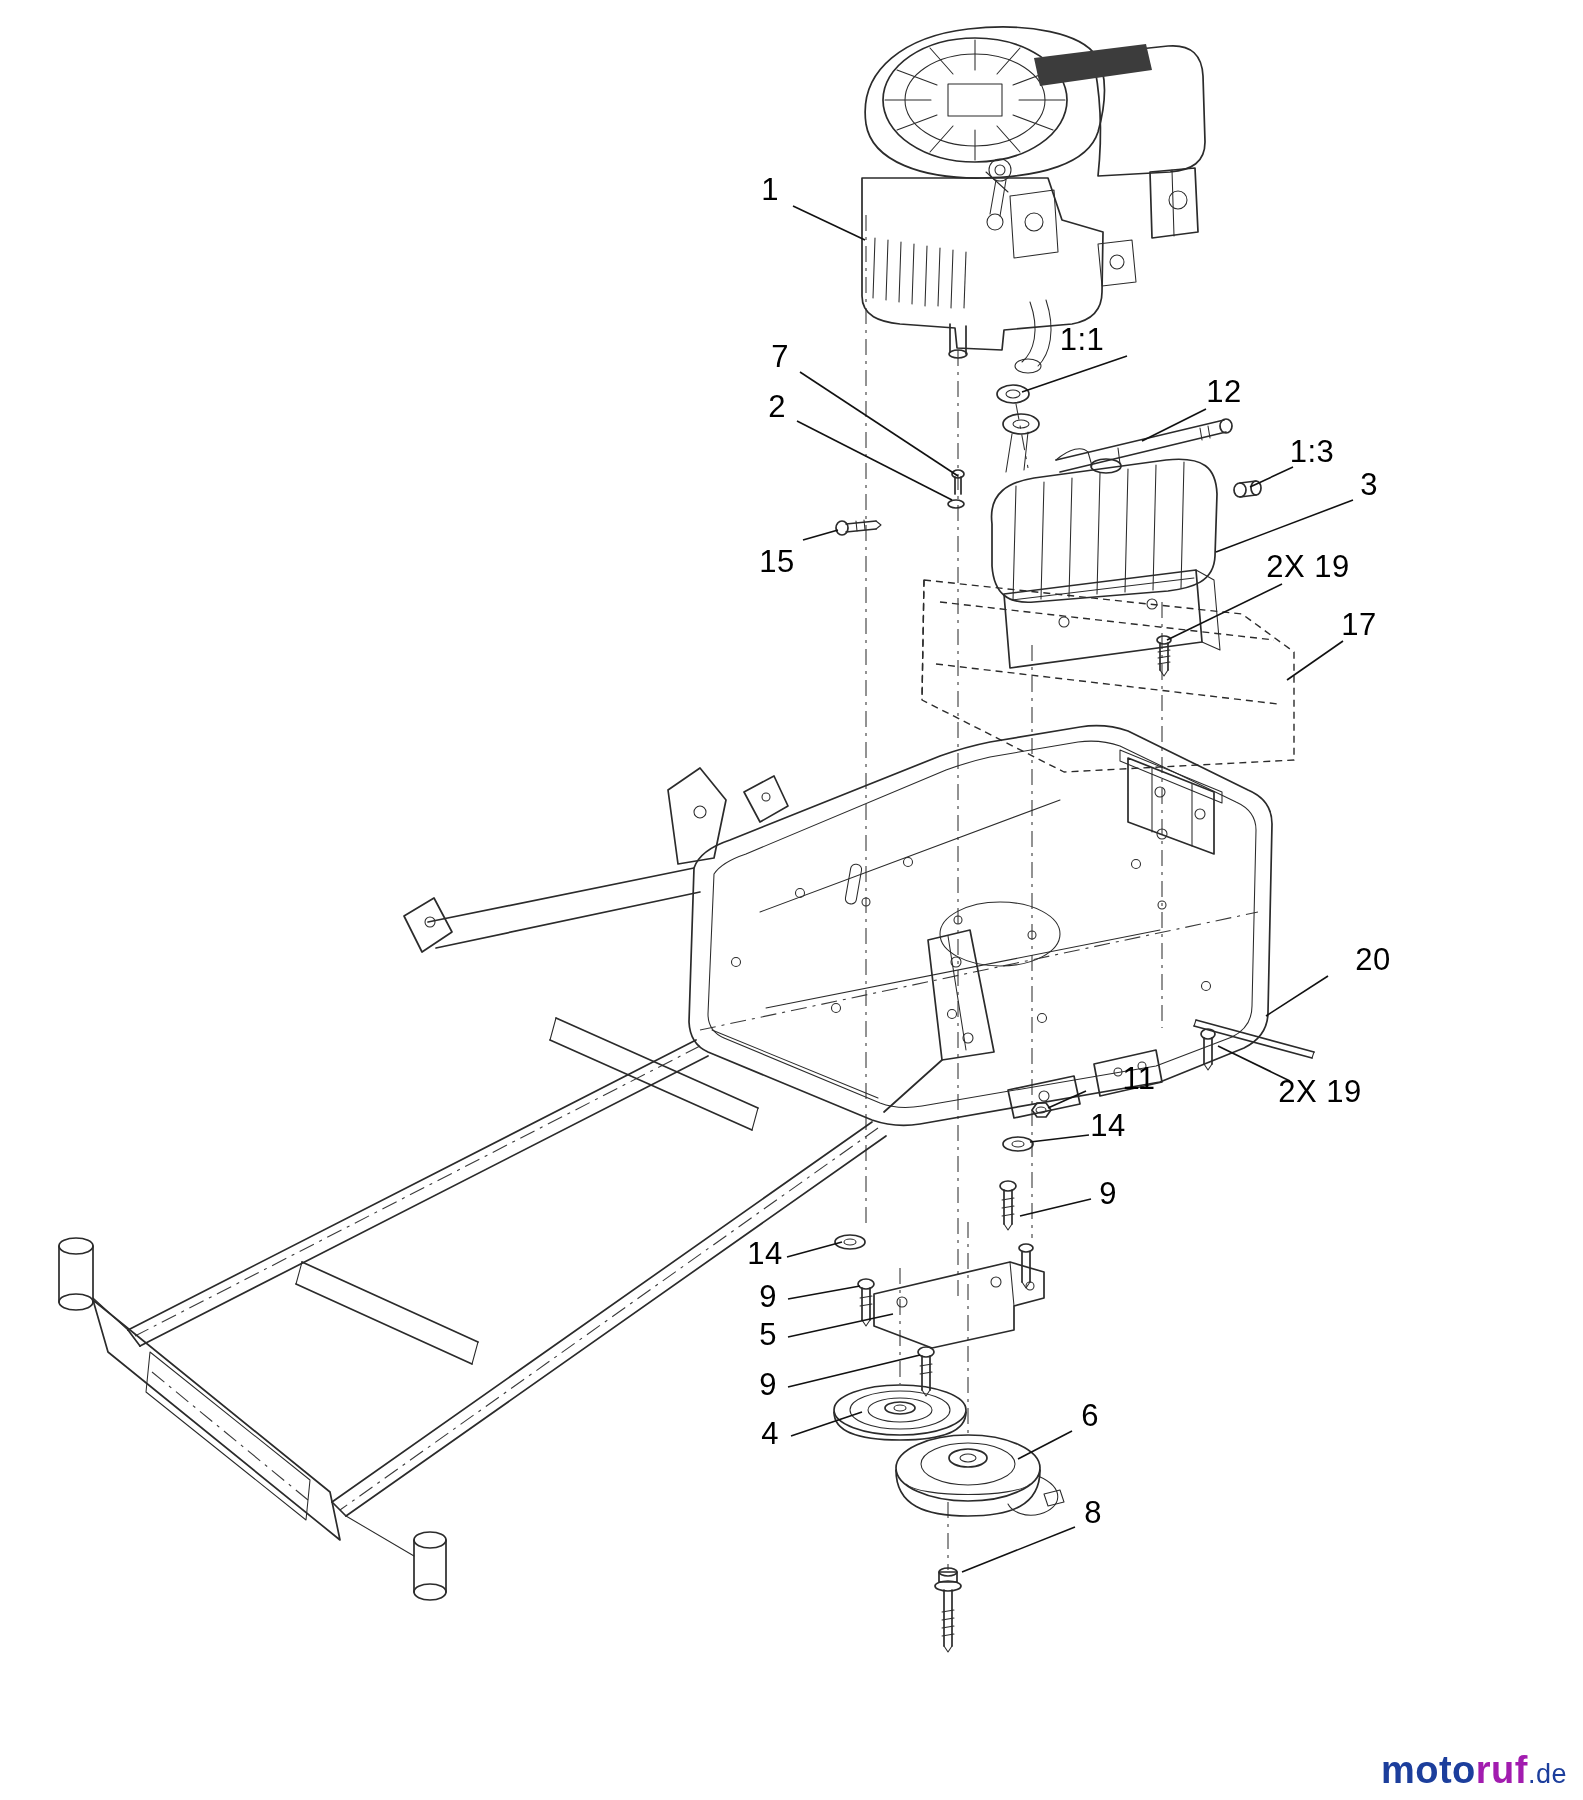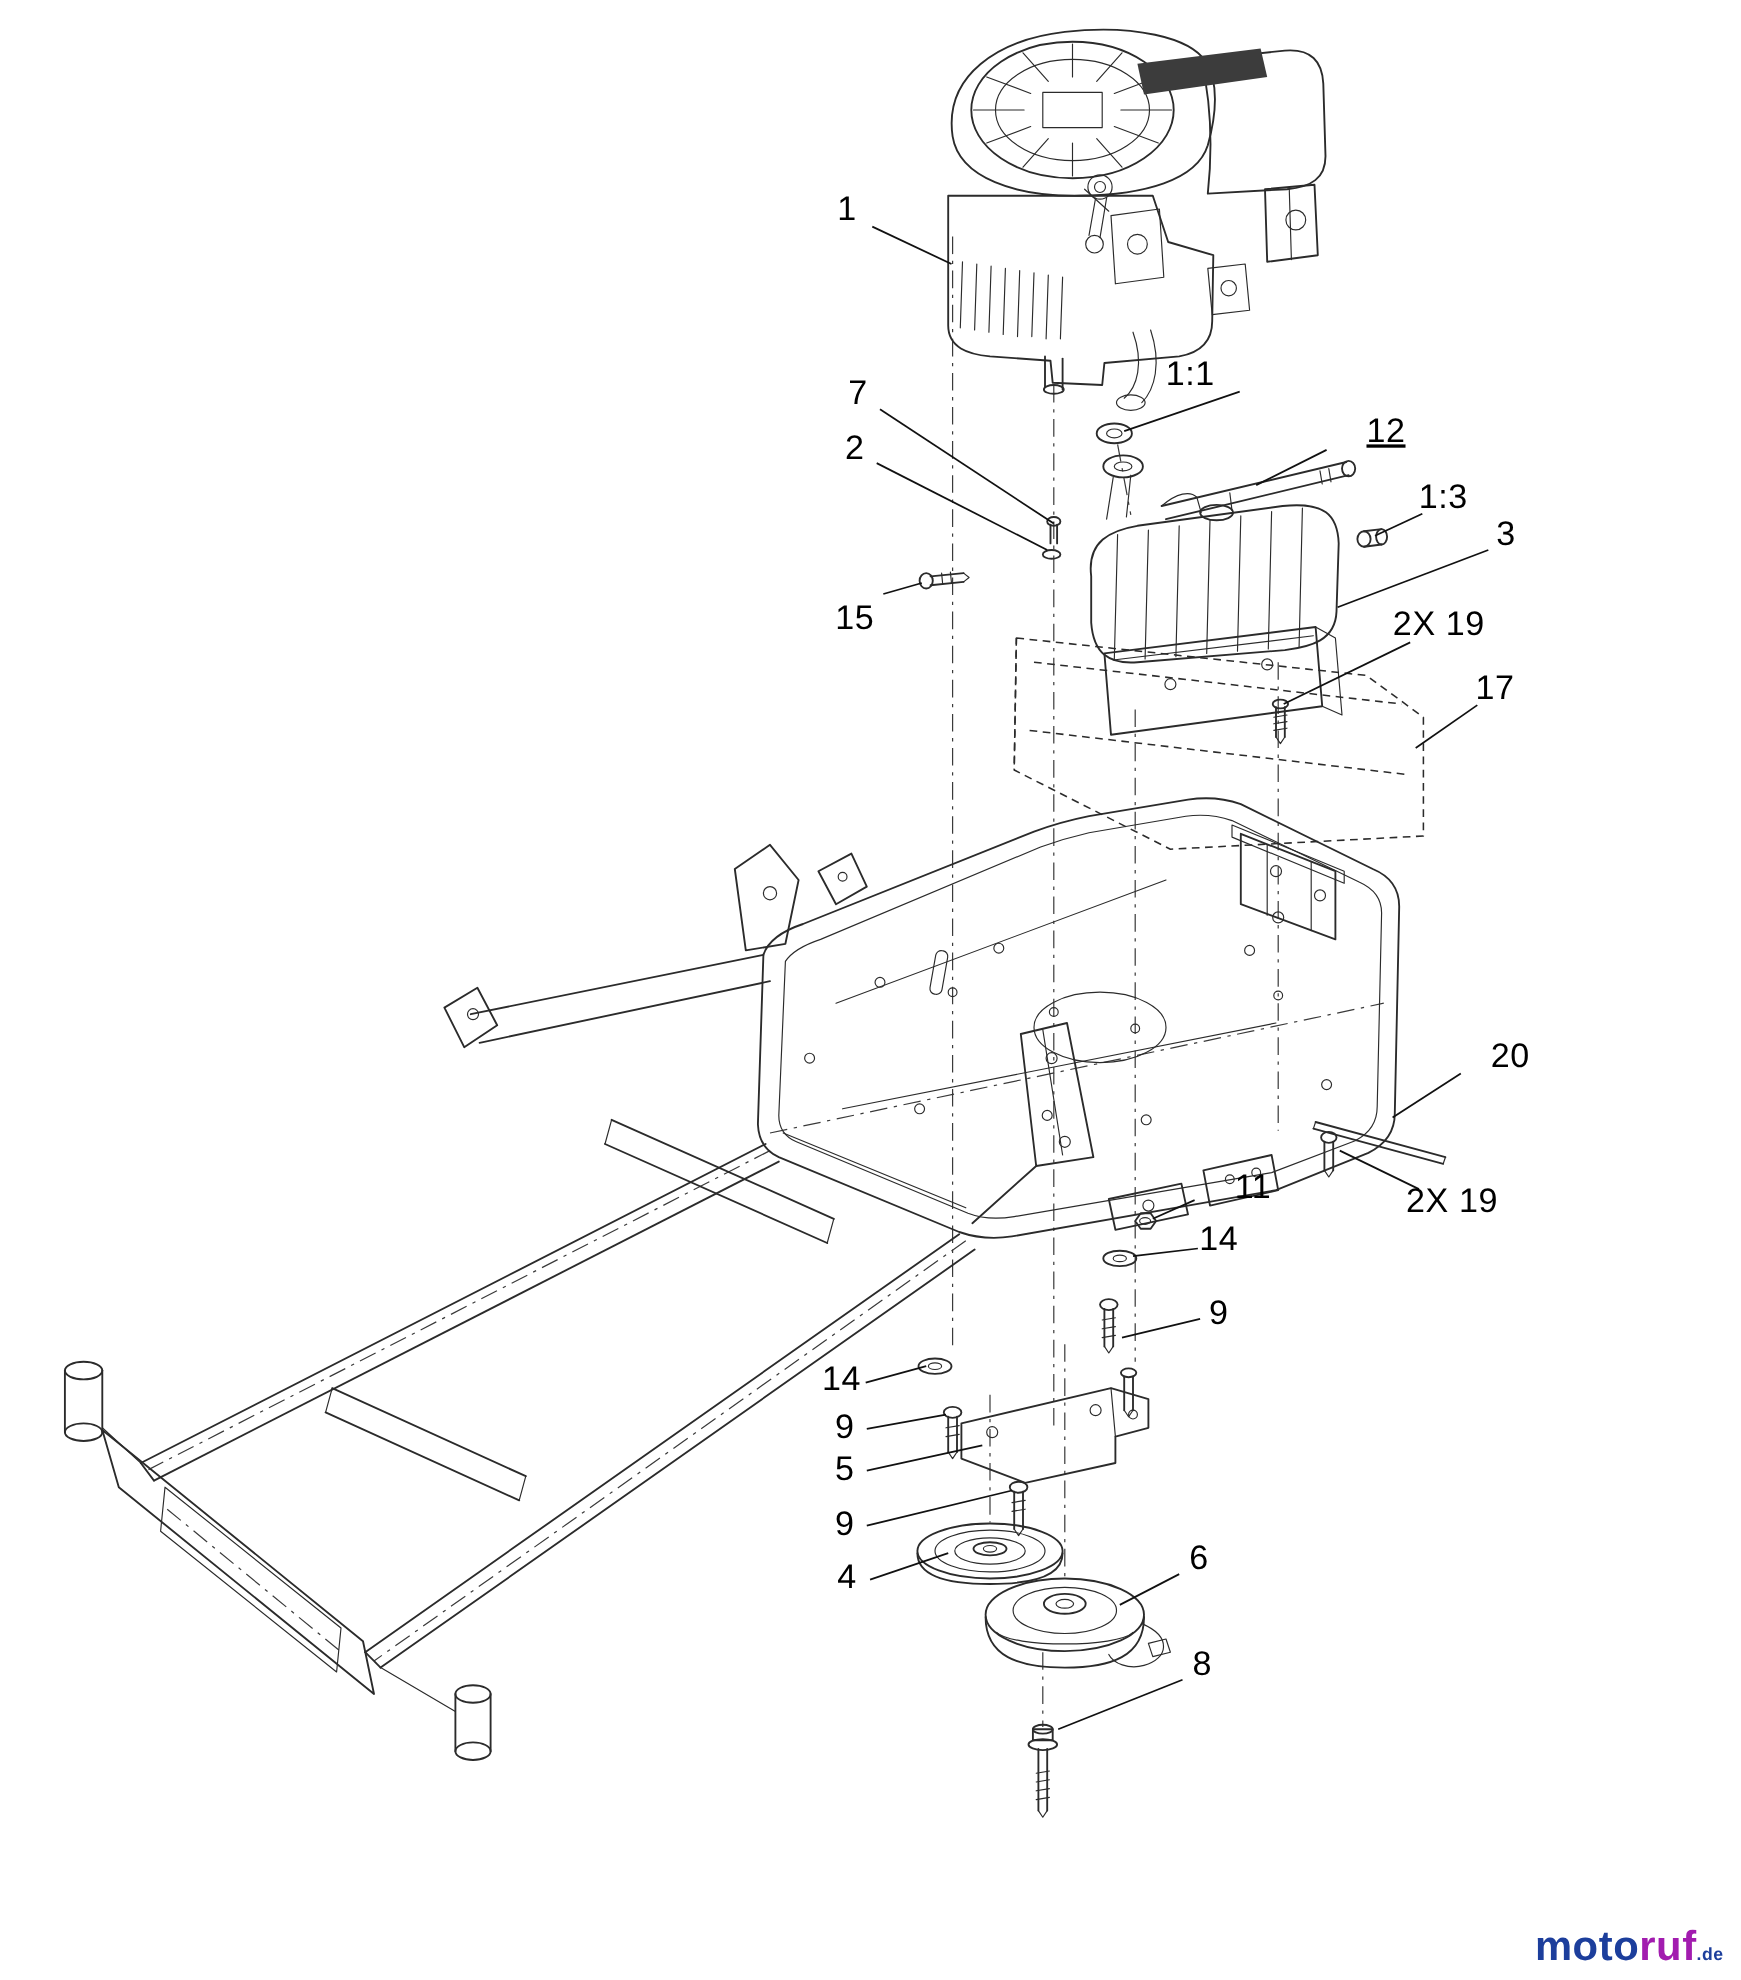--- a/index.html
+++ b/index.html
@@ -17,21 +17,21 @@
   .dark { fill:#3c3c3c; stroke:none; }
   .leader { stroke:#111111; stroke-width:1.6; }
   .callout-label {
     position:absolute; transform:translate(-50%,-50%);
     font-size:31px; color:var(--label); white-space:nowrap; letter-spacing:.5px;
   }
   .watermark {
     position:absolute; right:16px; bottom:8px;
     font-size:38px; font-weight:bold; letter-spacing:.5px;
   }
-  .watermark .de { font-size:16px; font-weight:bold; }
+  .watermark .de { font-size:27px; font-weight:normal; }
 </style>
 </head>
 <body>
 
 <div class="stage">
 
   <svg class="art" viewBox="0 0 1583 1800">
 
     <g>
       <line class="cl" x1="866" y1="215" x2="866" y2="1228"></line>
@@ -358,21 +358,21 @@
       <line x1="1072" y1="1431" x2="1018" y2="1459" class="leader"></line>
       <line x1="1075" y1="1527" x2="962" y2="1572" class="leader"></line>
     </svg>
 
   <div id="callout-layer">
       <span class="callout-label" style="left: 770px; top: 190px;">1</span>
       <span class="callout-label" style="left: 780px; top: 357px;">7</span>
       <span class="callout-label" style="left: 777px; top: 407px;">2</span>
       <span class="callout-label" style="left: 777px; top: 562px;">15</span>
       <span class="callout-label" style="left: 1082px; top: 340px;">1:1</span>
-      <span class="callout-label" style="left: 1260px; top: 392px; text-decoration: underline;">12</span>
+      <span class="callout-label" style="left: 1224px; top: 392px;">12</span>
       <span class="callout-label" style="left: 1312px; top: 452px;">1:3</span>
       <span class="callout-label" style="left: 1369px; top: 485px;">3</span>
       <span class="callout-label" style="left: 1308px; top: 567px;">2X 19</span>
       <span class="callout-label" style="left: 1359px; top: 625px;">17</span>
       <span class="callout-label" style="left: 1373px; top: 960px;">20</span>
       <span class="callout-label" style="left: 1320px; top: 1092px;">2X 19</span>
       <span class="callout-label" style="left: 1139px; top: 1079px; text-align: center;">11</span>
       <span class="callout-label" style="left: 1108px; top: 1126px;">14</span>
       <span class="callout-label" style="left: 1108px; top: 1194px;">9</span>
       <span class="callout-label" style="left: 765px; top: 1254px;">14</span>

